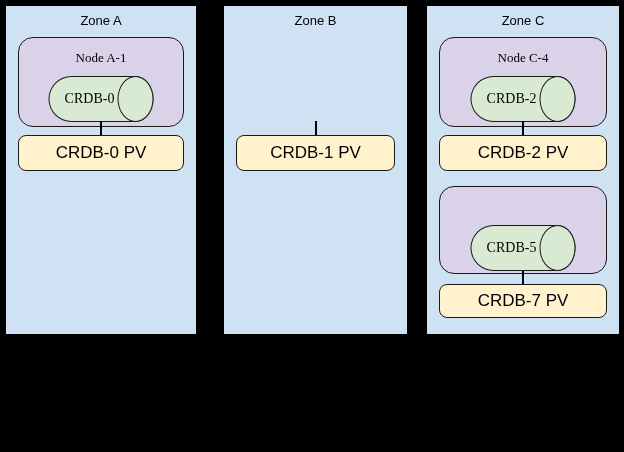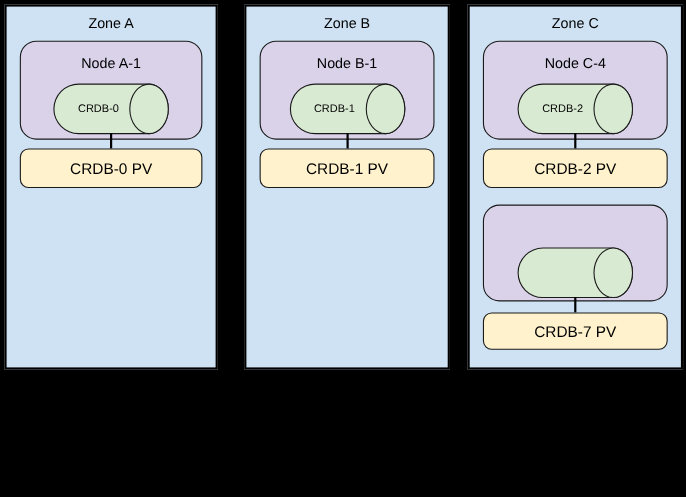--- a/index.html
+++ b/index.html
@@ -41,20 +41,21 @@
     line-height: 16px;
   }
   .node {
     position: absolute;
     left: 12px;
     right: 12px;
     background: var(--node-fill, #d9d2e9);
     border: 1px solid var(--shape-border, #1a1a1a);
     border-radius: 15px;
     box-sizing: border-box;
+    font-family: Liberation Serif, serif;
   }
   .node-1 { top: 31px;  height: 90px; }
   .node-2 { top: 180px; height: 88px; }
   .node-title {
     position: absolute;
     top: 12px;
     left: 0;
     width: 100%;
     text-align: center;
     font-size: 13px;
@@ -85,21 +86,21 @@
   }
   .cyl-label {
     position: absolute;
     top: 0;
     bottom: 0;
     left: 8px;
     width: 64px;
     display: flex;
     align-items: center;
     justify-content: center;
-    font-size: 10px;
+    font-size: 14px;
     white-space: nowrap;
   }
   .connector {
     position: absolute;
     left: 50%;
     margin-left: -1px;
     width: 2px;
     background: var(--zone-border, #000000);
   }
   .connector-1 { top: 115px; height: 14px; }
@@ -108,21 +109,21 @@
     position: absolute;
     left: 12px;
     right: 12px;
     background: var(--pv-fill, #fff2cc);
     border: 1px solid var(--shape-border, #1a1a1a);
     border-radius: 8px;
     box-sizing: border-box;
     display: flex;
     align-items: center;
     justify-content: center;
-    font-size: 14px;
+    font-size: 17px;
   }
   .pv-1 { top: 129px; height: 36px; }
   .pv-2 { top: 278px; height: 34px; }
 </style>
 </head>
 <body>
 
 <div class="canvas">
 
   <div class="zone zone-a">
@@ -135,27 +136,20 @@
       </div>
     </div>
     <div class="connector connector-1"></div>
     <div class="pv pv-1">
       <span>CRDB-0 PV</span>
     </div>
   </div>
 
   <div class="zone zone-b">
     <div class="zone-title">Zone B</div>
-    <div class="node node-1">
-      <div class="node-title">Node B-1</div>
-      <div class="cylinder">
-        <div class="cyl-cap"></div>
-        <div class="cyl-label">CRDB-1</div>
-      </div>
-    </div>
     <div class="connector connector-1"></div>
     <div class="pv pv-1">
       <span>CRDB-1 PV</span>
     </div>
   </div>
 
   <div class="zone zone-c">
     <div class="zone-title">Zone C</div>
     <div class="node node-1">
       <div class="node-title">Node C-4</div>
@@ -164,20 +158,21 @@
         <div class="cyl-label">CRDB-2</div>
       </div>
     </div>
     <div class="connector connector-1"></div>
     <div class="pv pv-1">
       <span>CRDB-2 PV</span>
     </div>
     <div class="node node-2">
       <div class="cylinder">
         <div class="cyl-cap"></div>
+        <div class="cyl-label">CRDB-5</div>
       </div>
     </div>
     <div class="connector connector-2"></div>
     <div class="pv pv-2">
       <span>CRDB-7 PV</span>
     </div>
   </div>
 
 </div>
 

